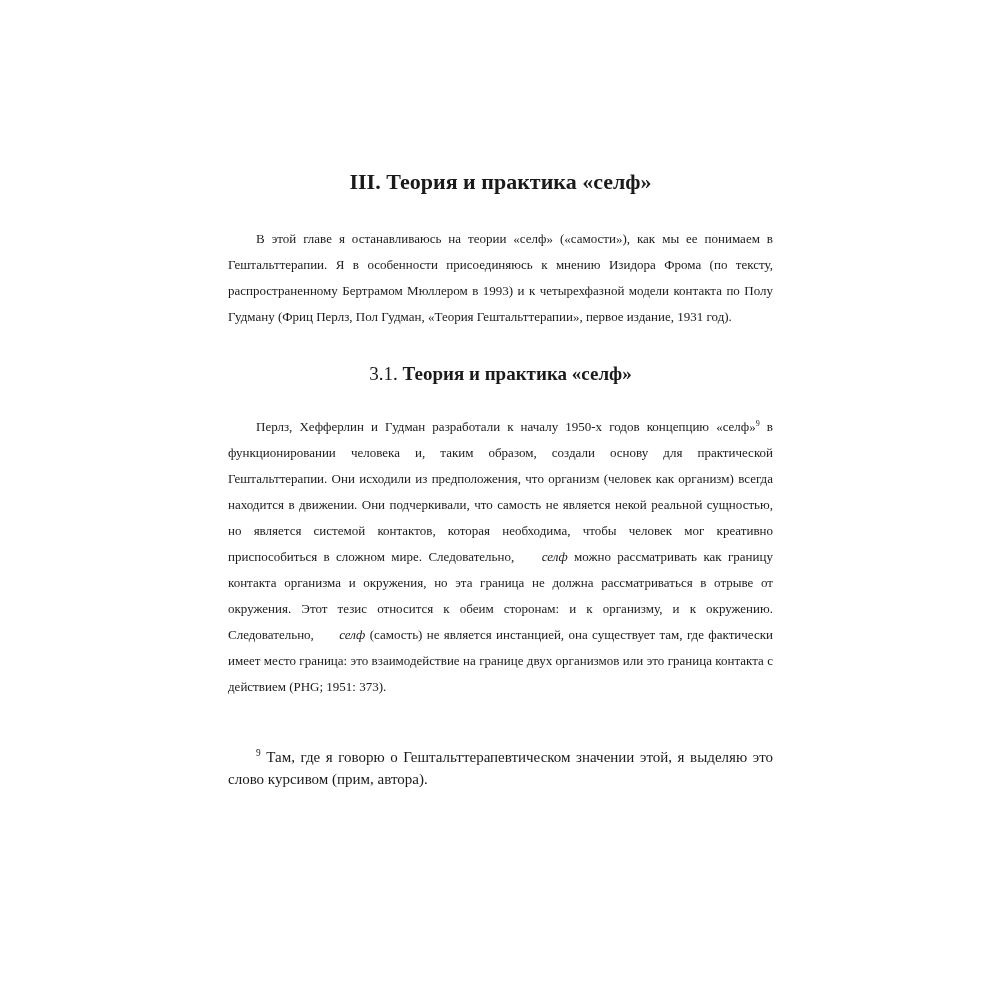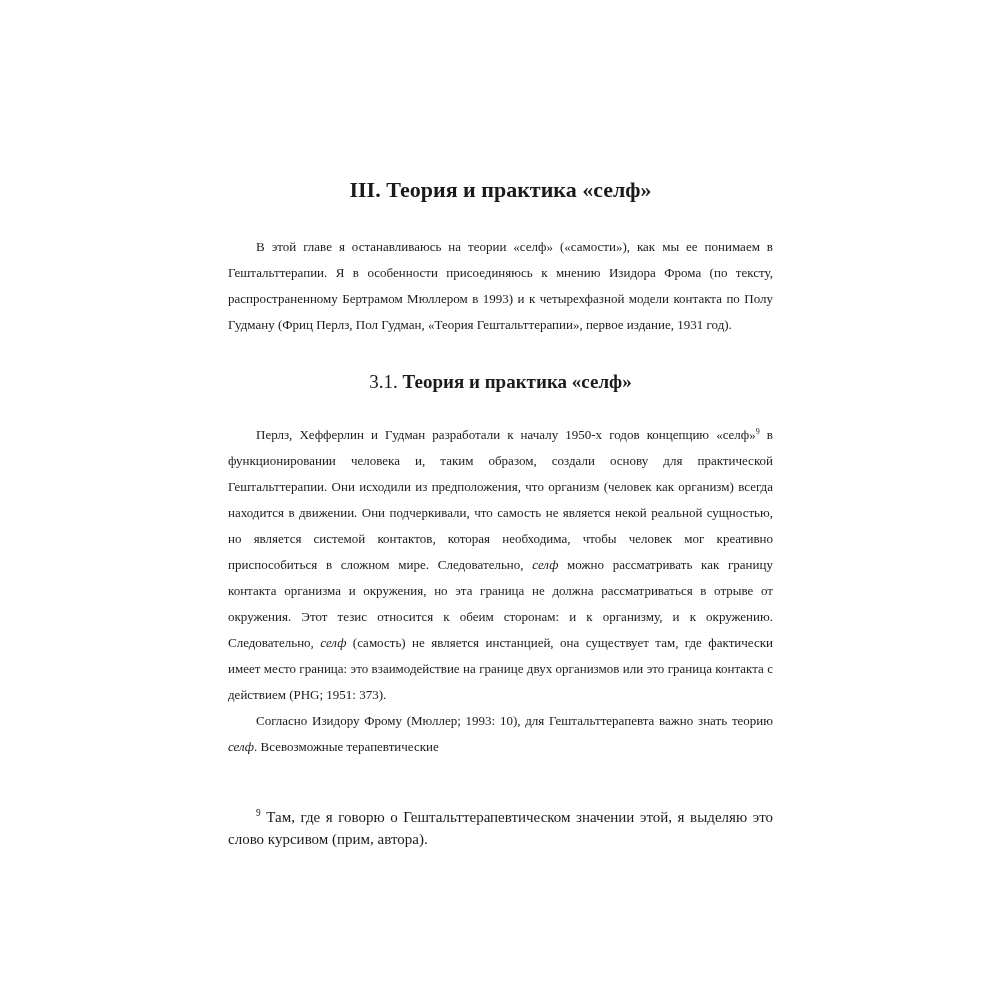--- a/index.html
+++ b/index.html
@@ -10,21 +10,21 @@
   body {
     width: 1000px;
     height: 1000px;
     position: relative;
     font-family: "Liberation Serif", "DejaVu Serif", serif;
     color: #1a1a1a;
   }
   .book-page {
     position: absolute;
     left: 228px;
-    top: 176px;
+    top: 168px;
     width: 545px;
   }
   .chapter-title {
     font-size: 22px;
     line-height: 28px;
     font-weight: bold;
     text-align: center;
     margin: 0 0 30px 0;
   }
   .content .para {
@@ -38,21 +38,21 @@
     font-size: 19px;
     line-height: 24px;
     font-weight: normal;
     text-align: center;
     text-indent: 0;
     margin: 32px 0 28px 0;
   }
   .content .section-heading b {
     font-weight: bold;
   }
-  i { font-style: italic; }
+  i { font-style: italic; margin-left: 21px; }
   sup {
     font-size: 0.62em;
     vertical-align: super;
     line-height: 0;
   }
   .footnote {
     font-size: 15px;
     line-height: 22px;
     text-align: justify;
     text-indent: 28px;
@@ -61,17 +61,16 @@
 </style>
 </head>
 <body>
 
 <div class="book-page">
   <h1 class="chapter-title">III. Теория и практика «селф»</h1>
   <div class="content" id="content">
       <p class="para"><span>В этой главе я останавливаюсь на теории «селф» («самости»), как мы ее понимаем в Гештальттерапии. Я в особенности присоединяюсь к мнению Изидора Фрома (по тексту, распространенному Бертрамом Мюллером в 1993) и к четырехфазной модели контакта по Полу Гудману (Фриц Перлз, Пол Гудман, «Теория Гештальттерапии», первое издание, 1931 год).</span></p>
       <h2 class="section-heading"><span>3.1. </span><b>Теория и практика «селф»</b></h2>
       <p class="para"><span>Перлз, Хефферлин и Гудман разработали к началу 1950-х годов концепцию «селф»</span><sup>9</sup><span> в функционировании человека и, таким образом, создали основу для практической Гештальттерапии. Они исходили из предположения, что организм (человек как организм) всегда находится в движении. Они подчеркивали, что самость не является некой реальной сущностью, но является системой контактов, которая необходима, чтобы человек мог креативно приспособиться в сложном мире. Следовательно, </span><i>селф</i><span> можно рассматривать как границу контакта организма и окружения, но эта граница не должна рассматриваться в отрыве от окружения. Этот тезис относится к обеим сторонам: и к организму, и к окружению. Следовательно, </span><i>селф</i><span> (самость) не является инстанцией, она существует там, где фактически имеет место граница: это взаимодействие на границе двух организмов или это граница контакта с действием (PHG; 1951: 373).</span></p>
-      <p class="para"><span>Согласно Изидору Фрому (Мюллер; 1993: 10), для Гештальттерапевта важно знать теорию </span><i>селф</i><span>. Всевозможные терапевтические</span></p>
     </div>
   <p class="footnote" id="footnote"><sup>9</sup><span> Там, где я говорю о Гештальттерапевтическом значении этой, я выделяю это слово курсивом (прим, автора).</span></p>
 
 </div>
 
 </body></html>

